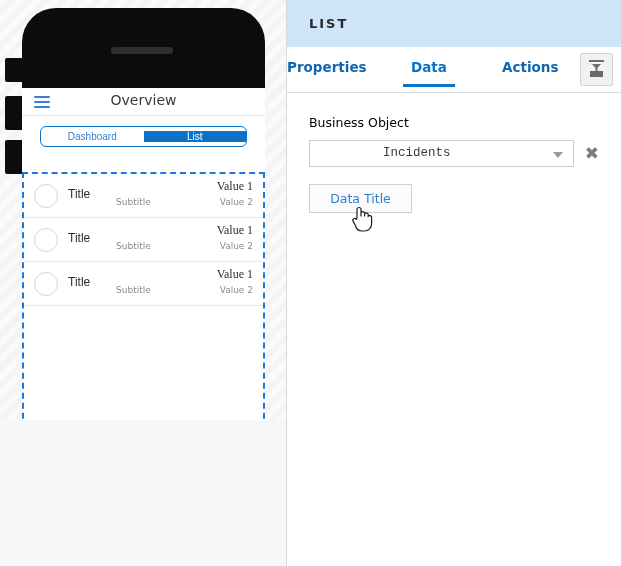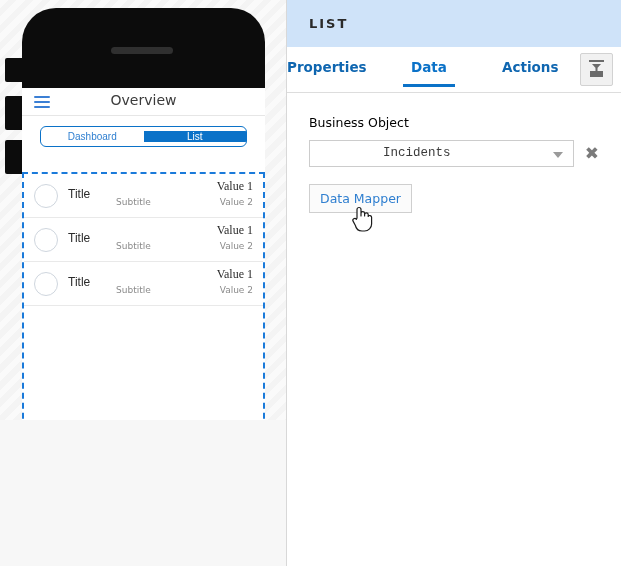--- a/index.html
+++ b/index.html
@@ -378,21 +378,21 @@
     <div id="business-object-label">Business Object</div>
 
     <div id="select-row">
       <div id="business-object-select">
         <div id="business-object-value">Incidents</div>
         <div id="select-caret-icon"></div>
       </div>
       <div id="clear-icon">✖</div>
     </div>
 
-    <div id="data-mapper-button">Data Mapper</div>
+    <div id="data-mapper-button">Data Title</div>
   </div>
 </div>
 
 <svg id="mouse-cursor" width="26" height="30" viewBox="0 0 26 30">
   <path d="M7 13 L7 4.5 A2 2 0 0 1 11 4.5 L11 11 L11 8.5 A1.8 1.8 0 0 1 14.6 8.5
            L14.6 11 L14.6 9.6 A1.8 1.8 0 0 1 18.2 9.6 L18.2 11.5
            A1.8 1.8 0 0 1 21.6 12.3 L21.6 19 A7 7 0 0 1 14.6 26
            L12 26 A7 7 0 0 1 5.4 20.5 L3.2 16.4 A1.9 1.9 0 0 1 6.4 14.3 Z" fill="#ffffff" stroke="#1c1c1c" stroke-width="1.2" stroke-linejoin="round"></path>
 </svg>
 

